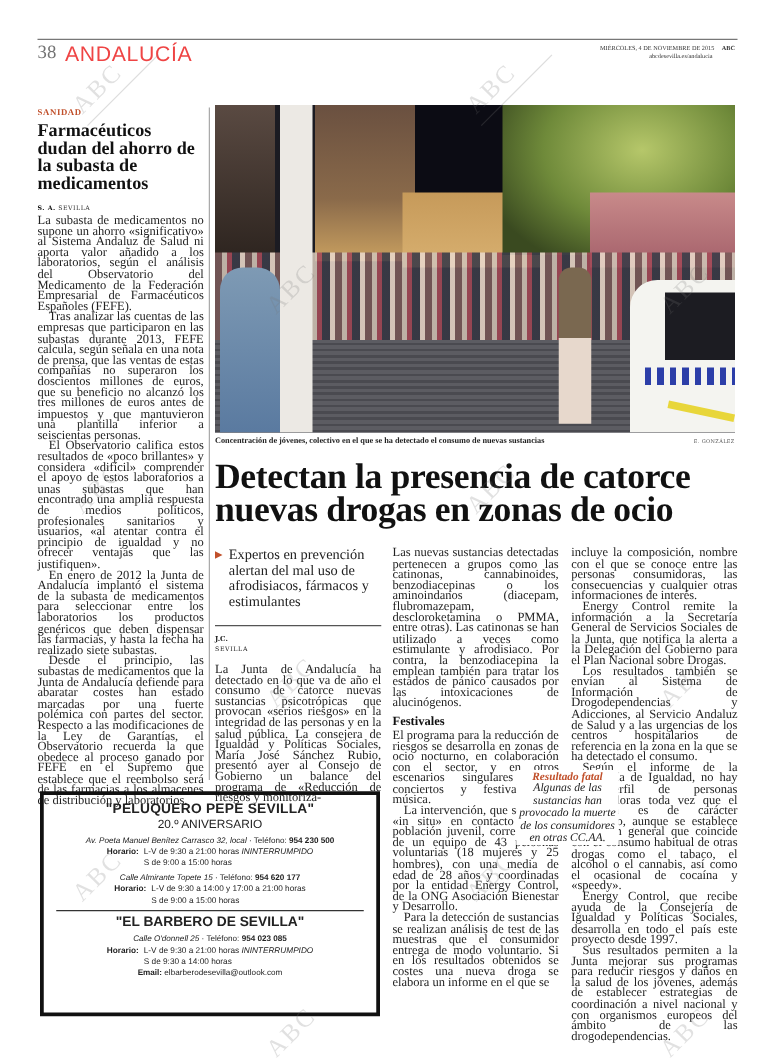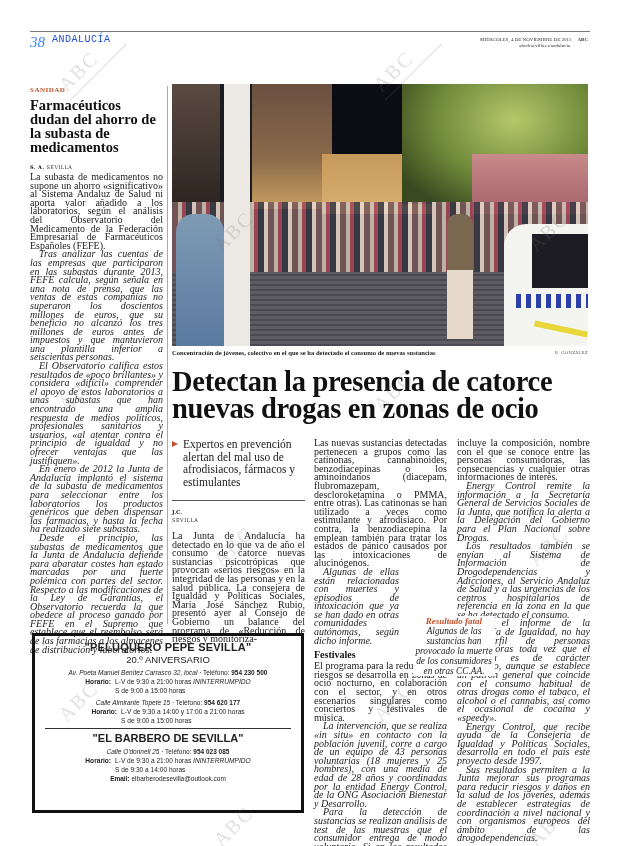--- a/index.html
+++ b/index.html
@@ -1,33 +1,33 @@
 <!DOCTYPE html>
 <html><head>
 <meta charset="utf-8">
 <style>
   * { box-sizing: border-box; margin: 0; padding: 0; }
   html, body { width: 620px; height: 846px; background: #ffffff; overflow: hidden; }
   body { position: relative; font-family: "DejaVu Serif", serif; color: #1a1a1a; }
 
   .top-rule { position: absolute; left: 30px; top: 31px; width: 560px; height: 1px; background: #777; }
-  .page-num { position: absolute; left: 30px; top: 34px; font-family: "Liberation Serif", serif; font-size: 15px; color: #3b82f6; font-style: italic; }
-  .section-name { position: absolute; left: 52px; top: 34px; font-family: Liberation Mono, monospace; font-size: 10px; color: #1d4ed8; letter-spacing: 0.5px; }
+  .page-num { position: absolute; left: 30px; top: 34px; font-family: "Liberation Serif", serif; font-size: 15px; color: #737373; }
+  .section-name { position: absolute; left: 52px; top: 34px; font-family: Liberation Sans, sans-serif; font-size: 17px; color: #ef4444; letter-spacing: 0.5px; }
   .dateline { position: absolute; right: 32px; top: 37px; text-align: right; font-family: "Liberation Serif", serif; font-size: 5px; line-height: 6px; color: #333; }
   .dateline .brand { font-weight: bold; margin-left: 6px; }
 
   
   .left-col { position: absolute; left: 30px; top: 86px; width: 133px; }
   .kicker { font-family: "Liberation Serif", serif; font-size: 7px; color: #c1502b; font-weight: bold; letter-spacing: 0.5px; }
   .headline-sm { font-family: "Liberation Serif", serif; font-weight: bold; font-size: 14.5px; line-height: 14px; margin-top: 4px; color: #111; }
   .byline { font-size: 5px; margin-top: 10px; color: #333; letter-spacing: 0.4px; }
   .byline b { color: #111; }
   .body-text { font-family: "Liberation Serif", serif; font-size: 10px; line-height: 8.6px; text-align: justify; color: #222; hyphens: auto; }
   .body-text p { text-indent: 0; }
-  .body-text p + p { text-indent: 9px; font-style: italic; }
+  .body-text p + p { text-indent: 9px; }
   .col-divider { position: absolute; left: 167px; top: 86px; width: 1px; height: 538px; background: #aaa; }
 
   
   .photo { position: absolute; left: 172px; top: 84px; width: 416px; height: 262px; overflow: hidden; background: #1b1b22; }
   .photo .sky { position: absolute; left: 150px; top: 0; width: 120px; height: 80px; background: #0c0c14; }
   .photo .bldg-l { position: absolute; left: 0; top: 0; width: 48px; height: 120px; background: linear-gradient(180deg, #5a4a42, #2e2520); }
   .photo .pillar { position: absolute; left: 52px; top: 0; width: 26px; height: 262px; background: #ece9e4; }
   .photo .bldg-c { position: absolute; left: 80px; top: 0; width: 80px; height: 125px; background: linear-gradient(180deg, #6a5040, #8a6a4a 60%, #c9a060); }
   .photo .bldg-mid { position: absolute; left: 150px; top: 70px; width: 110px; height: 60px; background: linear-gradient(180deg, #c69a5a, #d8b070); }
   .photo .trees { position: absolute; left: 230px; top: 0; width: 186px; height: 120px; background: radial-gradient(ellipse at 60% 30%, #b6c76a, #6f8a3a 50%, #3a4a20 85%); }
@@ -138,21 +138,20 @@
     <div class="city">SEVILLA</div>
   </div>
   <div class="body-text">
     <p>La Junta de Andalucía ha detectado en lo que va de año el consumo de catorce nuevas sustancias psicotrópicas que provocan «serios riesgos» en la integridad de las personas y en la salud pública. La consejera de Igualdad y Políticas Sociales, María José Sánchez Rubio, presentó ayer al Consejo de Gobierno un balance del programa de «Reducción de riesgos y monitoriza-</p>
   </div>
 </div>
 
 <div class="col2">
   <div class="body-text">
     <p>Las nuevas sustancias detectadas pertenecen a grupos como las catinonas, cannabinoides, benzodiacepinas o los aminoindanos (diacepam, flubromazepam, descloroketamina o PMMA, entre otras). Las catinonas se han utilizado a veces como estimulante y afrodisiaco. Por contra, la benzodiacepina la emplean también para tratar los estados de pánico causados por las intoxicaciones de alucinógenos.</p>
-    <p style="width:85px;">Algunas de ellas están relacionadas con muertes y episodios de intoxicación que ya se han dado en otras comunidades autónomas, según dicho informe.</p>
   </div>
   <div class="subhead">Festivales</div>
   <div class="body-text">
     <p>El programa para la reducción de riesgos se desarrolla en zonas de ocio nocturno, en colaboración con el sector, y en otros escenarios singulares como conciertos y festivales de música.</p>
     <p style="text-indent:9px;">La intervención, que se realiza «in situ» en contacto con la población juvenil, corre a cargo de un equipo de 43 personas voluntarias (18 mujeres y 25 hombres), con una media de edad de 28 años y coordinadas por la entidad Energy Control, de la ONG Asociación Bienestar y Desarrollo.</p>
     <p style="text-indent:9px;">Para la detección de sustancias se realizan análisis de test de las muestras que el consumidor entrega de modo voluntario. Si en los resultados obtenidos se costes una nueva droga se elabora un informe en el que se</p>
   </div>
 </div>
 
 <div class="col3">

